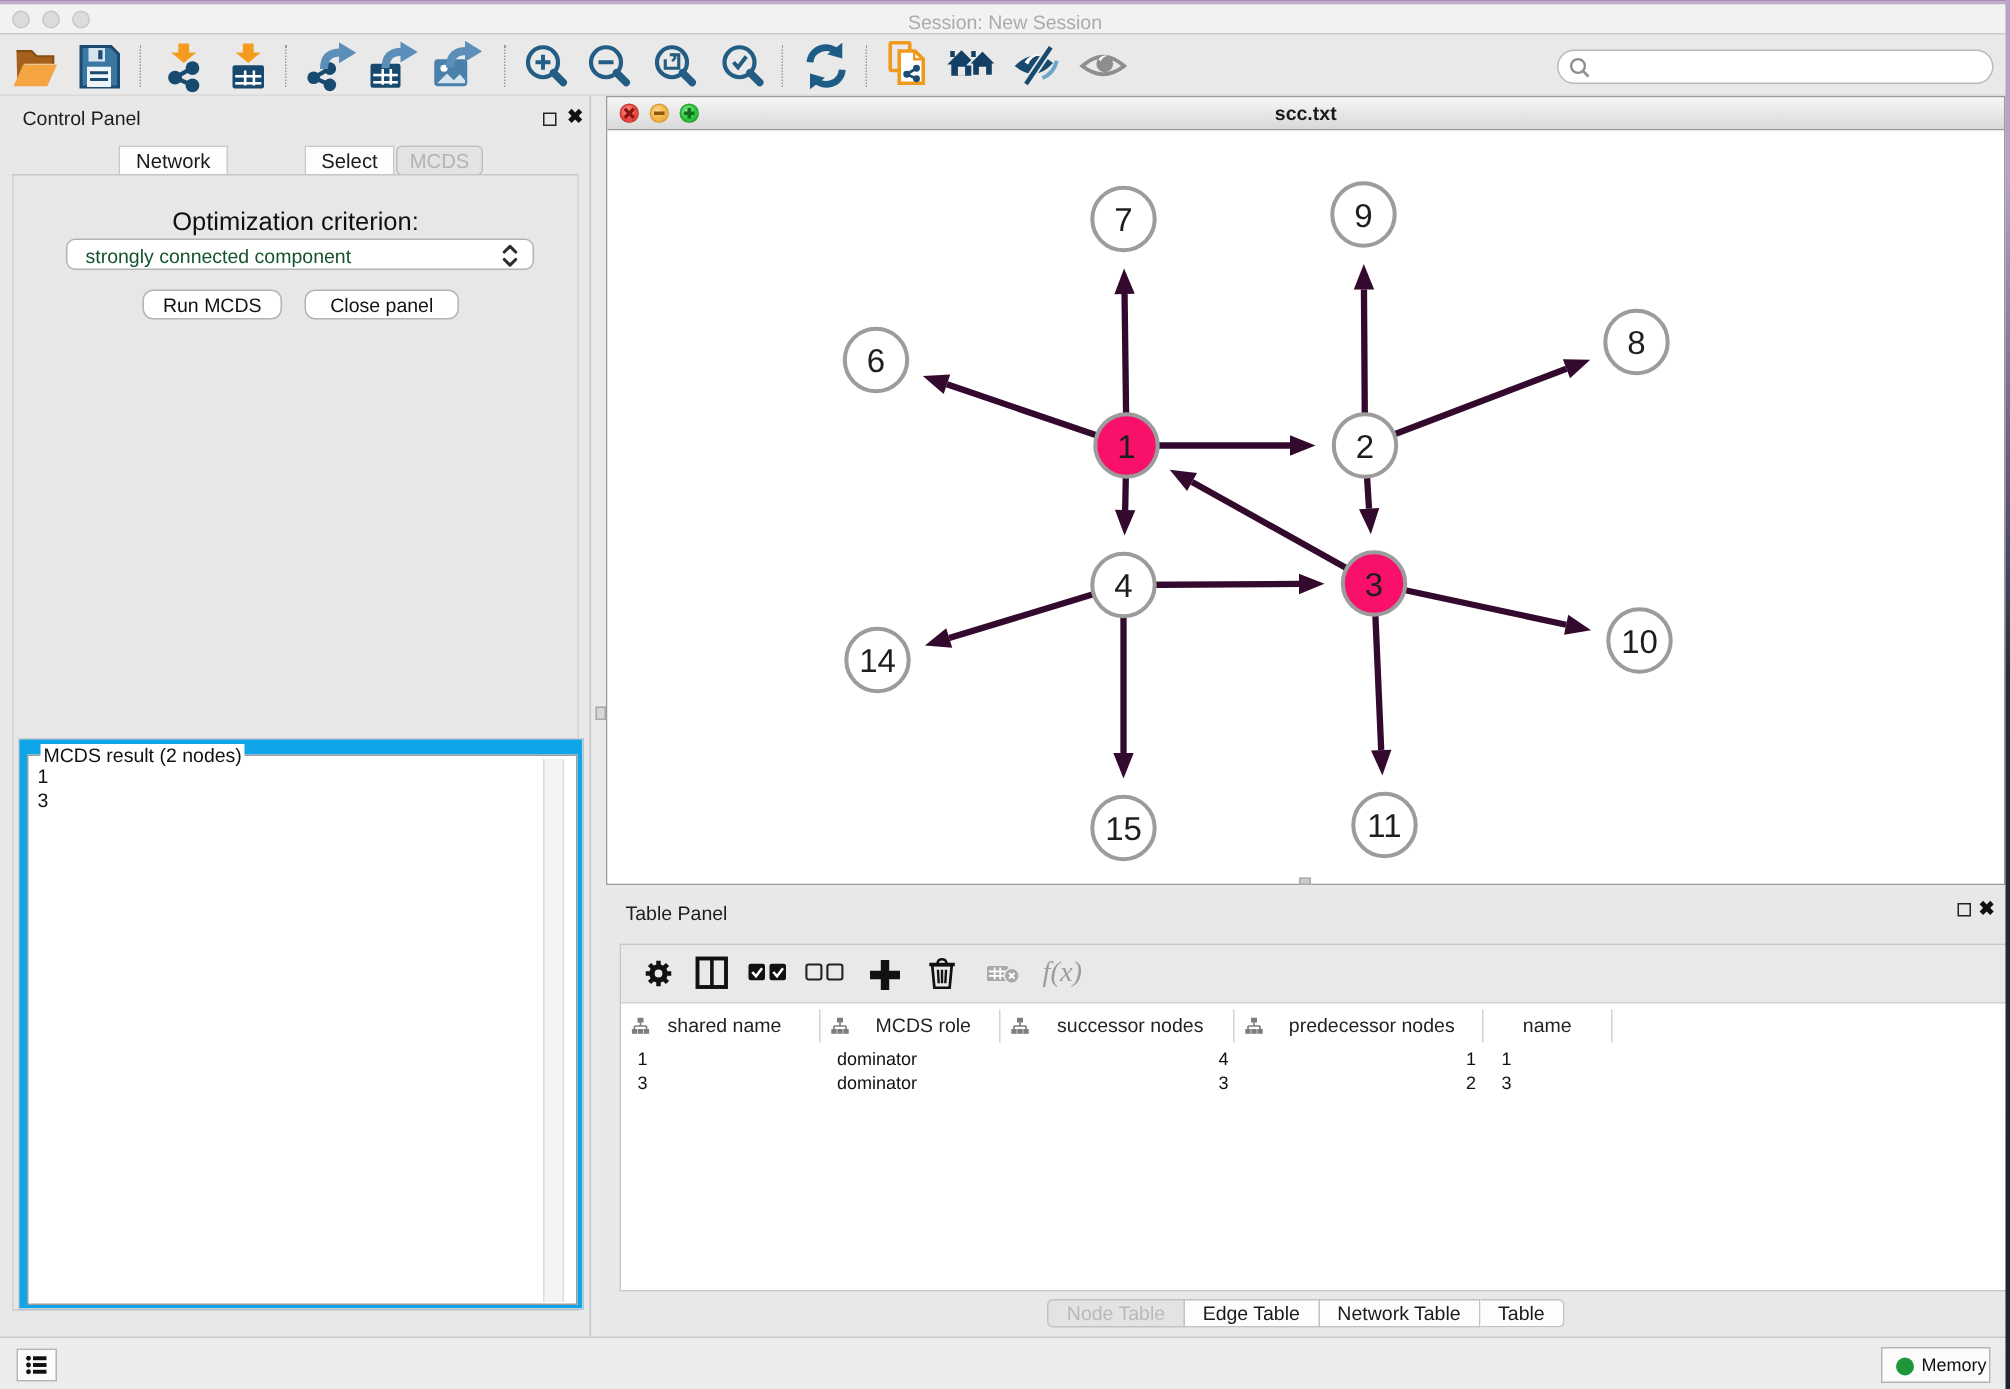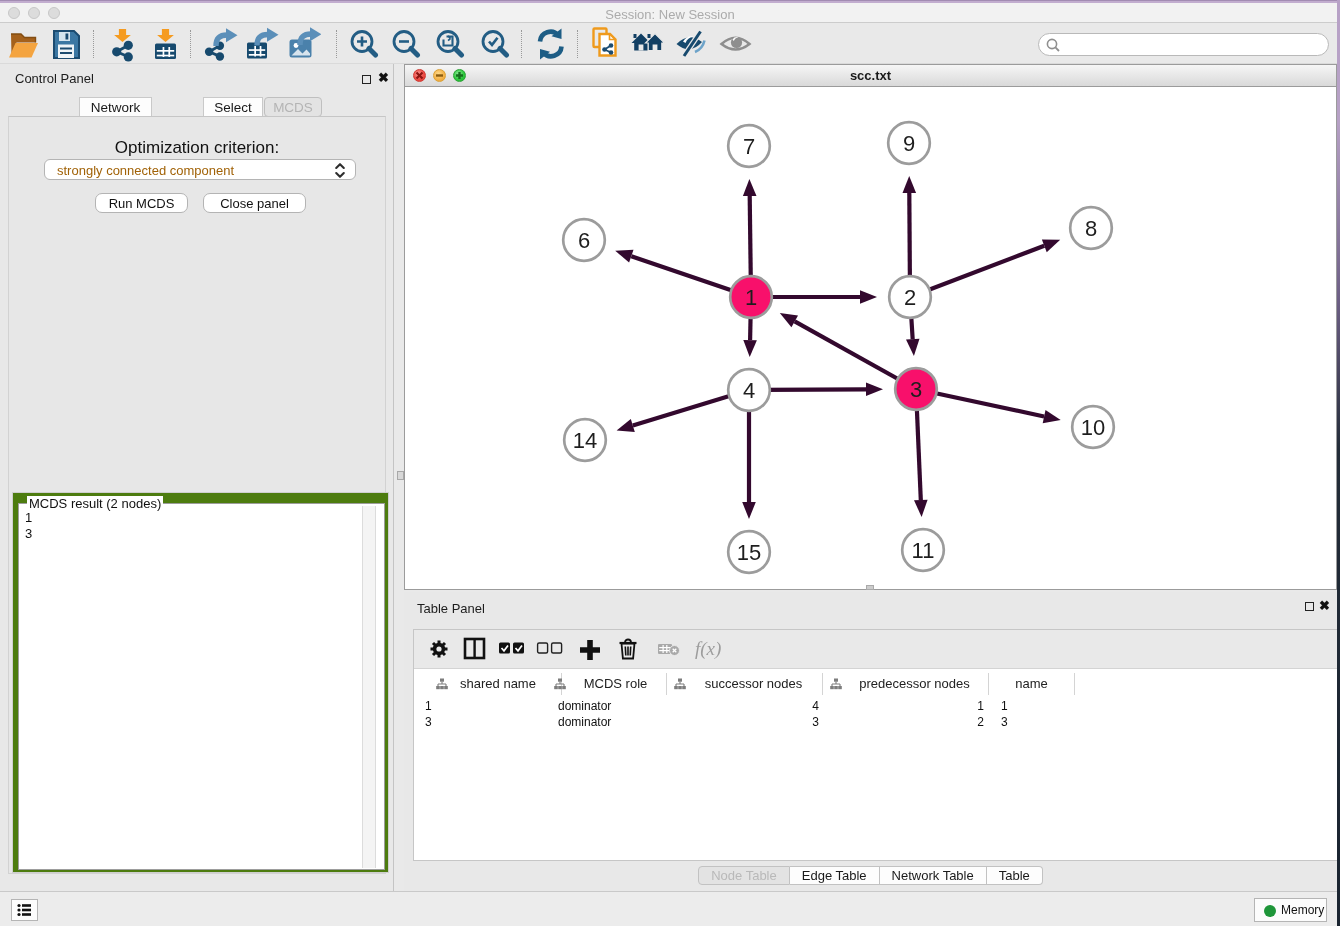--- a/index.html
+++ b/index.html
@@ -19,23 +19,23 @@
 
 
 #cpanel { left:0; top:64px; width:394px; height:827px; background:#e8e8e8; border-right:1px solid #c4c4c4; }
 #cp-title { position:absolute; left:15px; top:7px; font-size:13px; color:#1d1d1d; }
 .dockbtn { position:absolute; top:11px; width:9px; height:9px; border:1.5px solid #222; }
 .dockx { position:absolute; top:6px; font-size:13px; font-weight:bold; color:#111; }
 .tab { position:absolute; top:33px; height:20px; background:#fdfdfd; border:1px solid #c9c9c9; font-size:13.5px; color:#1a1a1a; text-align:center; line-height:19px; }
 #tab-mcds { background:#e3e3e3; color:#b4b4b4; border-radius:4px; border:1px solid #bfbfbf; }
 #cp-content { position:absolute; left:8px; top:52px; width:378px; height:758px; background:#e7e7e7; border:1px solid #d2d2d2; border-top:1px solid #c6c6c6; }
 #optlabel { position:absolute; left:0; top:74px; width:394px; text-align:center; font-size:17px; color:#111; }
-#combo { position:absolute; left:44px; top:95px; width:312px; height:21px; background:#ffffff; border:1px solid #b4b4b4; border-radius:6px; font-size:13px; color:#a16207; line-height:21px; padding-left:12px; }
+#combo { position:absolute; left:44px; top:95px; width:312px; height:21px; background:#ffffff; border:1px solid #b4b4b4; border-radius:6px; font-size:13px; color:#14532d; line-height:21px; padding-left:12px; }
 .btn { position:absolute; top:129px; height:20px; background:#ffffff; border:1px solid #b4b4b4; border-radius:7px; font-size:13px; color:#111; text-align:center; line-height:20px; }
-#resultouter { position:absolute; left:12px; top:428px; width:377px; height:381px; background:#4d7c0f; border:1px solid #cfcfcf; }
+#resultouter { position:absolute; left:12px; top:428px; width:377px; height:381px; background:#0ea5e9; border:1px solid #cfcfcf; }
 #resultbox { position:absolute; left:5px; top:10px; width:367px; height:367px; border:1px solid #9d9d9d; background:#ffffff; }
 #resultlabel { position:absolute; left:8px; top:-8px; background:#ffffff; font-size:13px; color:#111; padding:0 2px; }
 #resulttext { position:absolute; left:6px; top:6px; font-size:13px; color:#111; line-height:16px; }
 #resultscroll { position:absolute; right:8px; top:2px; width:14px; height:362px; background:#f4f4f4; border-left:1px solid #dcdcdc; border-right:1px solid #dcdcdc; }
 
 
 #netwin { left:404px; top:64px; width:933px; height:526px; background:#ffffff; border:1px solid #9b9b9b; }
 #nettitle { position:absolute; left:0; top:0; width:100%; height:22px; background:linear-gradient(#f6f6f6,#d9d9d9); border-bottom:1px solid #9b9b9b; }
 .mbtn { position:absolute; top:4px; width:13px; height:13px; border-radius:50%; }
 #netname { position:absolute; top:3px; left:0; width:100%; text-align:center; font-size:13px; font-weight:bold; color:#1a1a1a; }
@@ -327,21 +327,21 @@
           <rect x="2.2" y="5" width="11.6" height="1.2" fill="#fff"></rect>
           <rect x="2.2" y="8" width="11.6" height="1.2" fill="#fff"></rect>
           <rect x="5.5" y="3" width="1.2" height="8" fill="#fff"></rect>
           <rect x="9.2" y="3" width="1.2" height="8" fill="#fff"></rect>
           <circle cx="17.5" cy="8.5" r="5" fill="#a9a9a9" stroke="#e9e9e9" stroke-width="1"></circle>
           <path d="M15.7 6.7 l3.6 3.6 m0 -3.6 l-3.6 3.6" stroke="#fff" stroke-width="1.3"></path>
         </svg>
         <div style="position:absolute;left:281px;top:8px;font-family:'Liberation Serif',serif;font-style:italic;font-size:19px;color:#9d9d9d;">f(x)</div>
       </div>
     <div id="thead">
-      <div class="hcell" style="left:15px; width:133px; padding-left:6px;">shared name<svg class="hicon" width="12" height="12" viewBox="0 0 12 12">
+      <div class="hcell" style="left:0px; width:133px; padding-left:6px;">shared name<svg class="hicon" width="12" height="12" viewBox="0 0 12 12">
             <rect x="4" y="0.5" width="4" height="3.2" fill="#7d7d7d"></rect>
             <path d="M6 3.5 v2.5 M2 6 h8 M2 6 v2 M10 6 v2" stroke="#7d7d7d" stroke-width="1.1" fill="none"></path>
             <rect x="0.2" y="8" width="3.6" height="3.2" fill="#7d7d7d"></rect>
             <rect x="4.2" y="8" width="3.6" height="3.2" fill="#7d7d7d"></rect>
             <rect x="8.2" y="8" width="3.6" height="3.2" fill="#7d7d7d"></rect>
           </svg></div>
       <div class="hcell" style="left:133px; width:120px; padding-left:18px;">MCDS role<svg class="hicon" width="12" height="12" viewBox="0 0 12 12">
             <rect x="4" y="0.5" width="4" height="3.2" fill="#7d7d7d"></rect>
             <path d="M6 3.5 v2.5 M2 6 h8 M2 6 v2 M10 6 v2" stroke="#7d7d7d" stroke-width="1.1" fill="none"></path>
             <rect x="0.2" y="8" width="3.6" height="3.2" fill="#7d7d7d"></rect>

